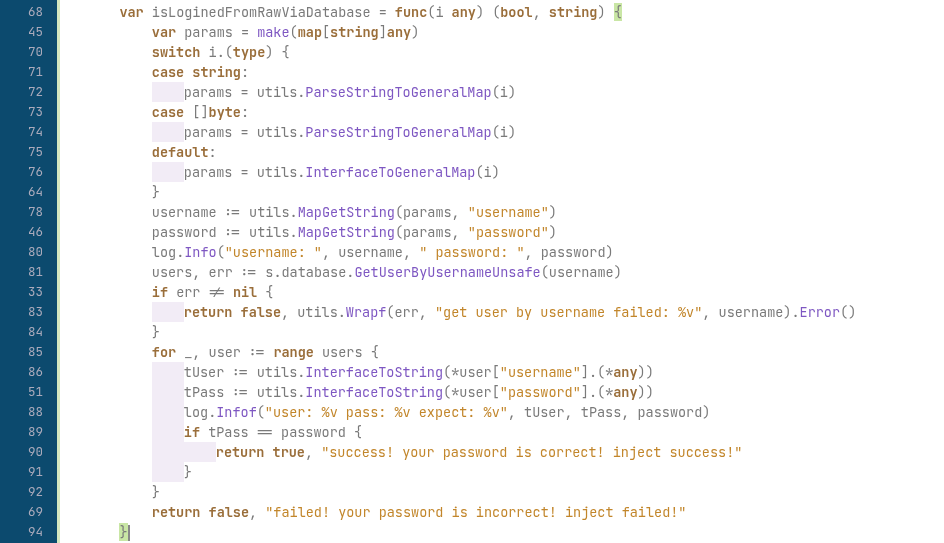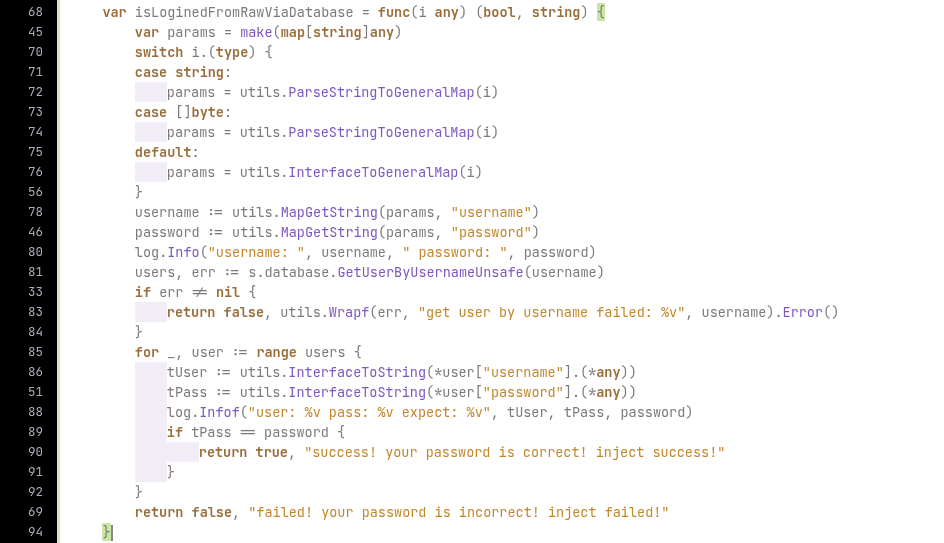--- a/index.html
+++ b/index.html
@@ -1,20 +1,20 @@
 <!DOCTYPE html>
 <html><head>
 <meta charset="utf-8">
 <style>
   * { margin:0; padding:0; box-sizing:border-box; }
   body { background:#fff; font-family:"JetBrains Mono","Fira Code","Consolas",monospace; font-size:13.5px; overflow:hidden; }
   .editor { display:flex; width:944px; height:543px; position:relative; }
-  .gutter { width:60px; flex:0 0 60px; background:#000000; color:#aab; text-align:right; padding-right:14px; padding-top:2px; line-height:20px; font-size:12.5px; border-right:3px solid #d4e8c1; }
+  .gutter { width:60px; flex:0 0 60px; background:#0c4a6e; color:#aab; text-align:right; padding-right:14px; padding-top:2px; line-height:20px; font-size:12.5px; border-right:3px solid #d4e8c1; }
   .gutter .ln { display:block; height:20px; }
-  .code { flex:1; padding-top:2px; padding-left:10px; line-height:20px; white-space:pre; position:relative; }
+  .code { flex:1; padding-top:2px; padding-left:27px; line-height:20px; white-space:pre; position:relative; }
   .code .row { height:20px; }
   .indent-hl { display:inline-block; width:32px; background:#f2ecf6; }
   .tok-kw   { color:#9a6e3a; font-weight:600; }  
   .tok-ident{ color:#7a7a7a; }
   .tok-fn   { color:#7e57c2;margin-top:27px; }
   .tok-str  { color:#c2862b; }
   .tok-op   { color:#7a7a7a; }
   .tok-brk  { color:#7a7a7a; }
   .tok-paren{ color:#7a7a7a; }
   .cursor { border:1px solid #888; display:inline-block; width:1px; height:16px; vertical-align:middle; }
@@ -27,21 +27,21 @@
   <div class="gutter" id="gutter">
       <span class="ln">68</span>
       <span class="ln">45</span>
       <span class="ln">70</span>
       <span class="ln">71</span>
       <span class="ln">72</span>
       <span class="ln">73</span>
       <span class="ln">74</span>
       <span class="ln">75</span>
       <span class="ln">76</span>
-      <span class="ln">56</span>
+      <span class="ln">64</span>
       <span class="ln">78</span>
       <span class="ln">46</span>
       <span class="ln">80</span>
       <span class="ln">81</span>
       <span class="ln">33</span>
       <span class="ln">83</span>
       <span class="ln">84</span>
       <span class="ln">85</span>
       <span class="ln">86</span>
       <span class="ln">51</span>

